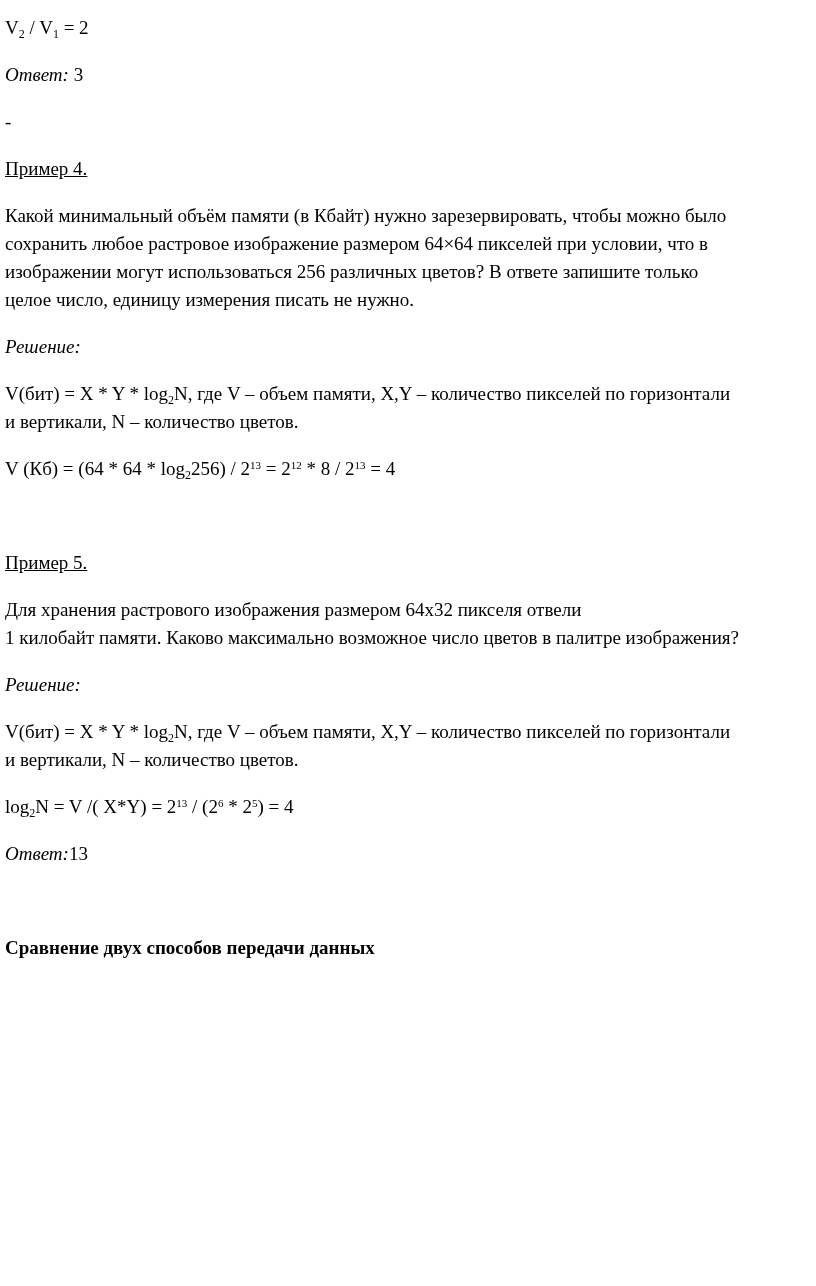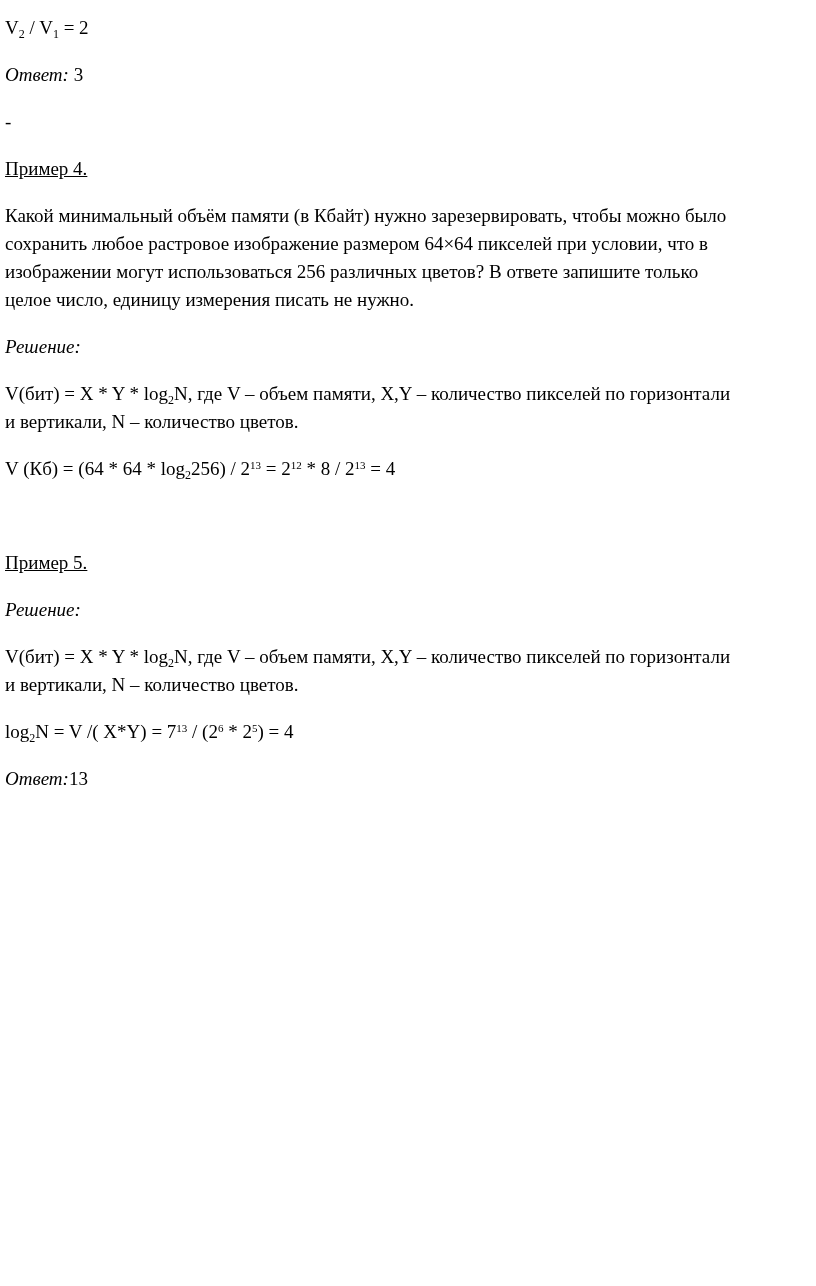--- a/index.html
+++ b/index.html
@@ -73,29 +73,32 @@
   <p class="para"><span>V(бит) = X * Y * log</span><sub>2</sub><span>N, где V – объем памяти, X,Y – количество пикселей по горизонтали
 и вертикали, N – количество цветов.</span></p>
 
   <p class="para"><span>V (Кб) = (64 * 64 * log</span><sub>2</sub><span>256) / 2</span><sup>13</sup><span> = 2</span><sup>12</sup><span> * 8 / 2</span><sup>13</sup><span> = 4</span></p>
 
 
   <div class="spacer"></div>
 
   <p class="para"><span class="underline">Пример 5.</span></p>
 
+  <p class="para">Для хранения растрового изображения размером 64х32 пикселя отвели
+1 килобайт памяти. Каково максимально возможное число цветов в палитре изображения?</p>
 
   <p class="para italic">Решение:</p>
 
   <p class="para"><span>V(бит) = X * Y * log</span><sub>2</sub><span>N, где V – объем памяти, X,Y – количество пикселей по горизонтали
 и вертикали, N – количество цветов.</span></p>
 
-  <p class="para"><span>log</span><sub>2</sub><span>N = V /( X*Y) = 7</span><sup>13</sup><span> / (2</span><sup>6</sup><span> * 2</span><sup>5</sup><span>) = 4</span></p>
+  <p class="para"><span>log</span><sub>2</sub><span>N = V /( X*Y) = 2</span><sup>13</sup><span> / (2</span><sup>6</sup><span> * 2</span><sup>5</sup><span>) = 4</span></p>
 
 
   <p class="para"><span class="italic">Ответ:</span><span>13</span></p>
 
   <div class="spacer"></div>
 
+  <p class="para bold">Сравнение двух способов передачи данных</p>
 
 
 
 </div>
 
 </body></html>

